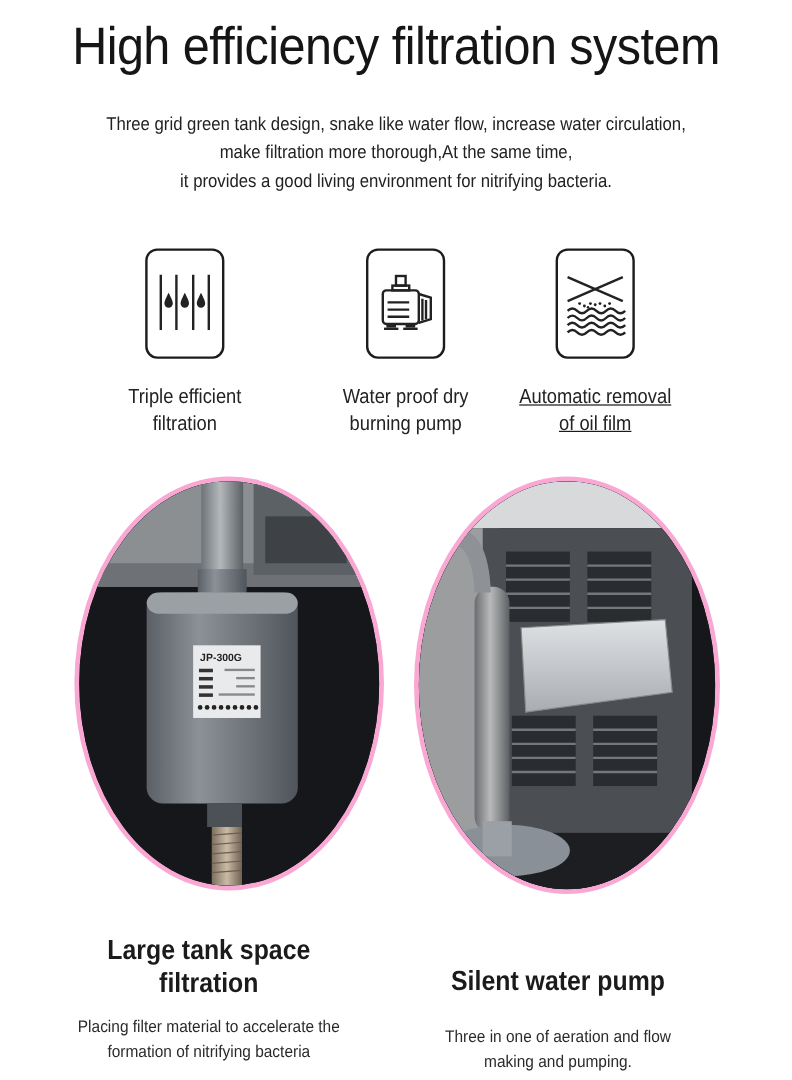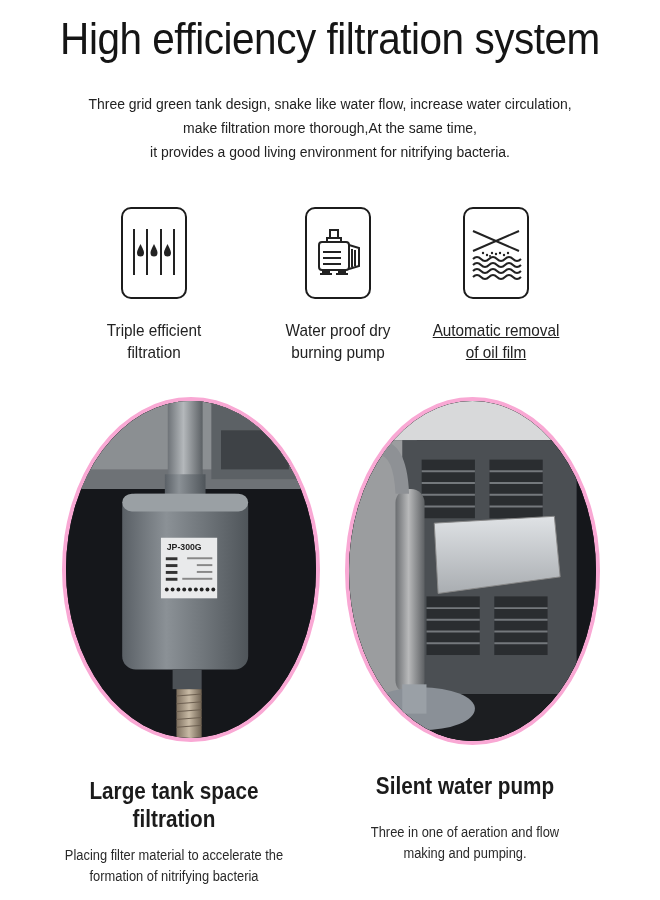--- a/index.html
+++ b/index.html
@@ -249,21 +249,21 @@
   <div class="head">
     <div>Large tank space</div>
     <div>filtration</div>
   </div>
   <div class="body" style="margin-top:12px;">
     <div>Placing filter material to accelerate the</div>
     <div>formation of nitrifying bacteria</div>
   </div>
 </div>
 
-<div class="caption" style="left:345px; width:240px; top:772px;">
+<div class="caption" style="left:345px; width:240px; top:803px;">
   <div class="head">
     <div>Silent water pump</div>
   </div>
   <div class="body" style="margin-top:22px;">
     <div>Three in one of aeration and flow</div>
     <div>making and pumping.</div>
   </div>
 </div>
 
 </body></html>

